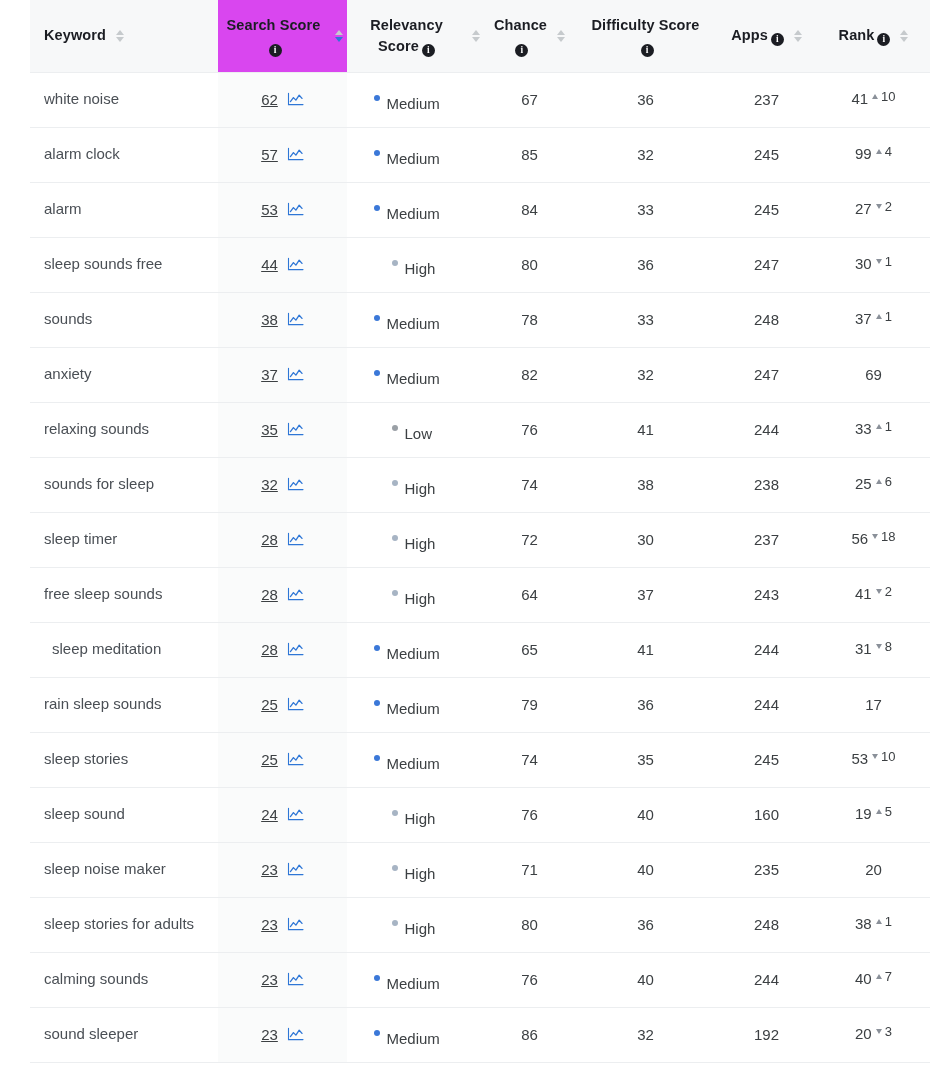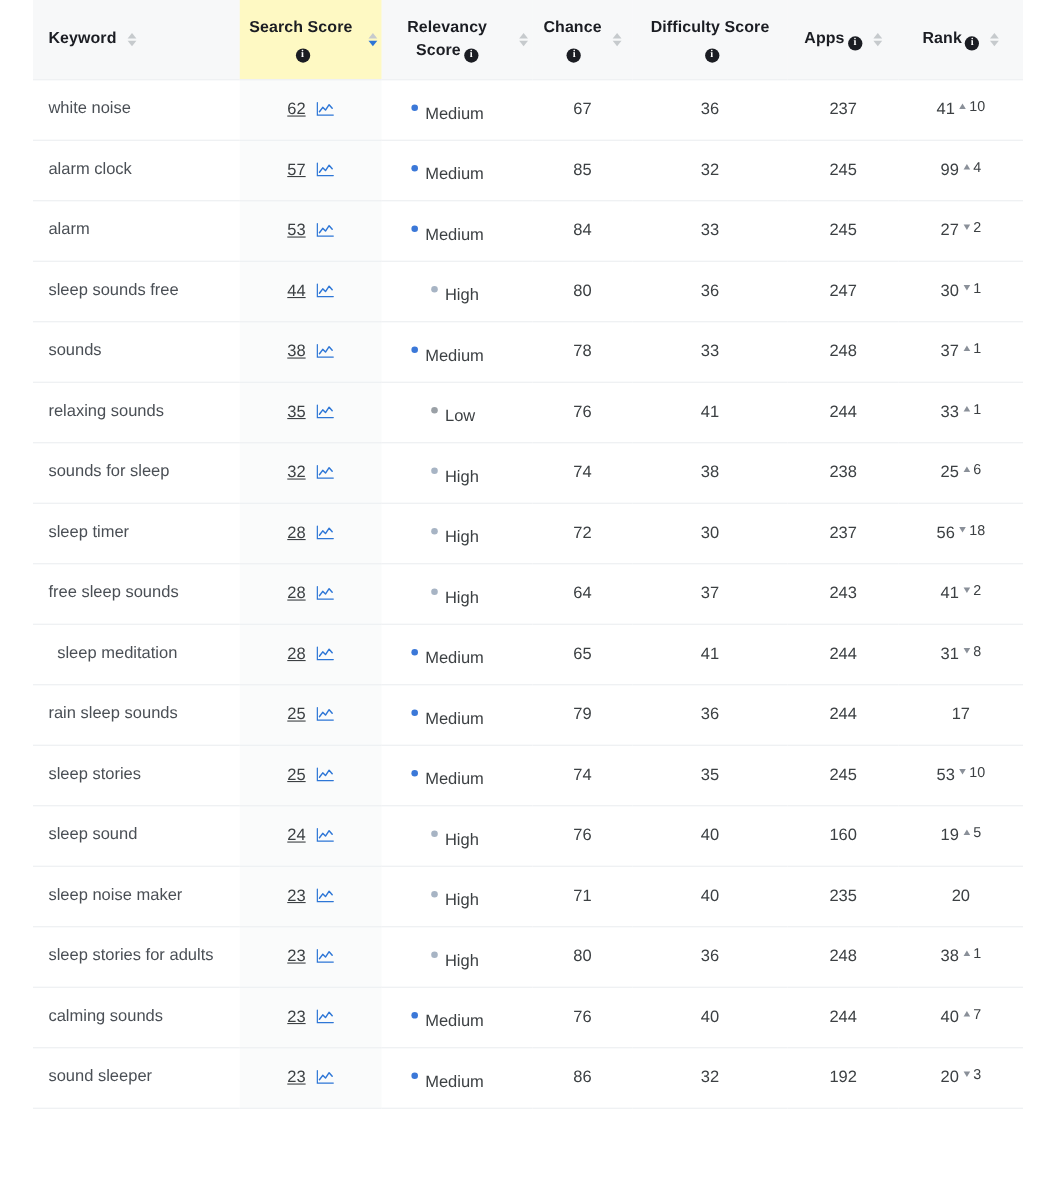--- a/index.html
+++ b/index.html
@@ -35,21 +35,21 @@
     font-size: 14.5px;
     font-weight: 700;
     color: #1b1d23;
     letter-spacing: 0.1px;
     padding: 0 4px;
     vertical-align: middle;
     border-bottom: 1px solid #eceef0;
     background: #f7f8f9;
   }
   thead th.col-keyword { text-align: left; padding-left: 14px; }
-  thead th.col-search  { background: #fef9c3; }
+  thead th.col-search  { background: #d946ef; }
 
   .th-inner {
     display: flex;
     align-items: center;
     justify-content: center;
     gap: 5px;
   }
   .th-inner.left { justify-content: flex-start; }
   .th-label { line-height: 1.45; }
   .th-label.wrap { text-align: center; }
@@ -363,20 +363,40 @@
           <td>248</td>
           <td><span class="rank-box">
               <span class="rank-num">37</span>
               <span class="rank-delta">
                 <span class="arrow up"></span>
                 <span>1</span>
               </span>
             </span></td>
         </tr>
         <tr>
+          <td class="keyword-cell">anxiety</td>
+          <td class="search-cell"><span class="score-box">
+              <span class="score-num">37</span>
+              <span class="chart-icon"><svg width="17" height="15" viewBox="0 0 17 15" xmlns="http://www.w3.org/2000/svg">
+                  <path d="M1.5 1.2 V12.6 H16" fill="none" stroke="#2d76d6" stroke-width="1.1" stroke-linecap="round"></path>
+                  <path d="M3.4 9.6 L6.4 5.6 L8.9 8.1 L12.2 3.2 L15 6.4" fill="none" stroke="#2d76d6" stroke-width="1.3" stroke-linecap="round" stroke-linejoin="round"></path>
+                </svg></span>
+            </span></td>
+          <td><span class="rel-box">
+              <span class="rel-dot medium"></span>
+              <span class="rel-label">Medium</span>
+            </span></td>
+          <td>82</td>
+          <td>32</td>
+          <td>247</td>
+          <td><span class="rank-box">
+              <span class="rank-num">69</span>
+            </span></td>
+        </tr>
+        <tr>
           <td class="keyword-cell">relaxing sounds</td>
           <td class="search-cell"><span class="score-box">
               <span class="score-num">35</span>
               <span class="chart-icon"><svg width="17" height="15" viewBox="0 0 17 15" xmlns="http://www.w3.org/2000/svg">
                   <path d="M1.5 1.2 V12.6 H16" fill="none" stroke="#2d76d6" stroke-width="1.1" stroke-linecap="round"></path>
                   <path d="M3.4 9.6 L6.4 5.6 L8.9 8.1 L12.2 3.2 L15 6.4" fill="none" stroke="#2d76d6" stroke-width="1.3" stroke-linecap="round" stroke-linejoin="round"></path>
                 </svg></span>
             </span></td>
           <td><span class="rel-box shift">
               <span class="rel-dot low"></span>

